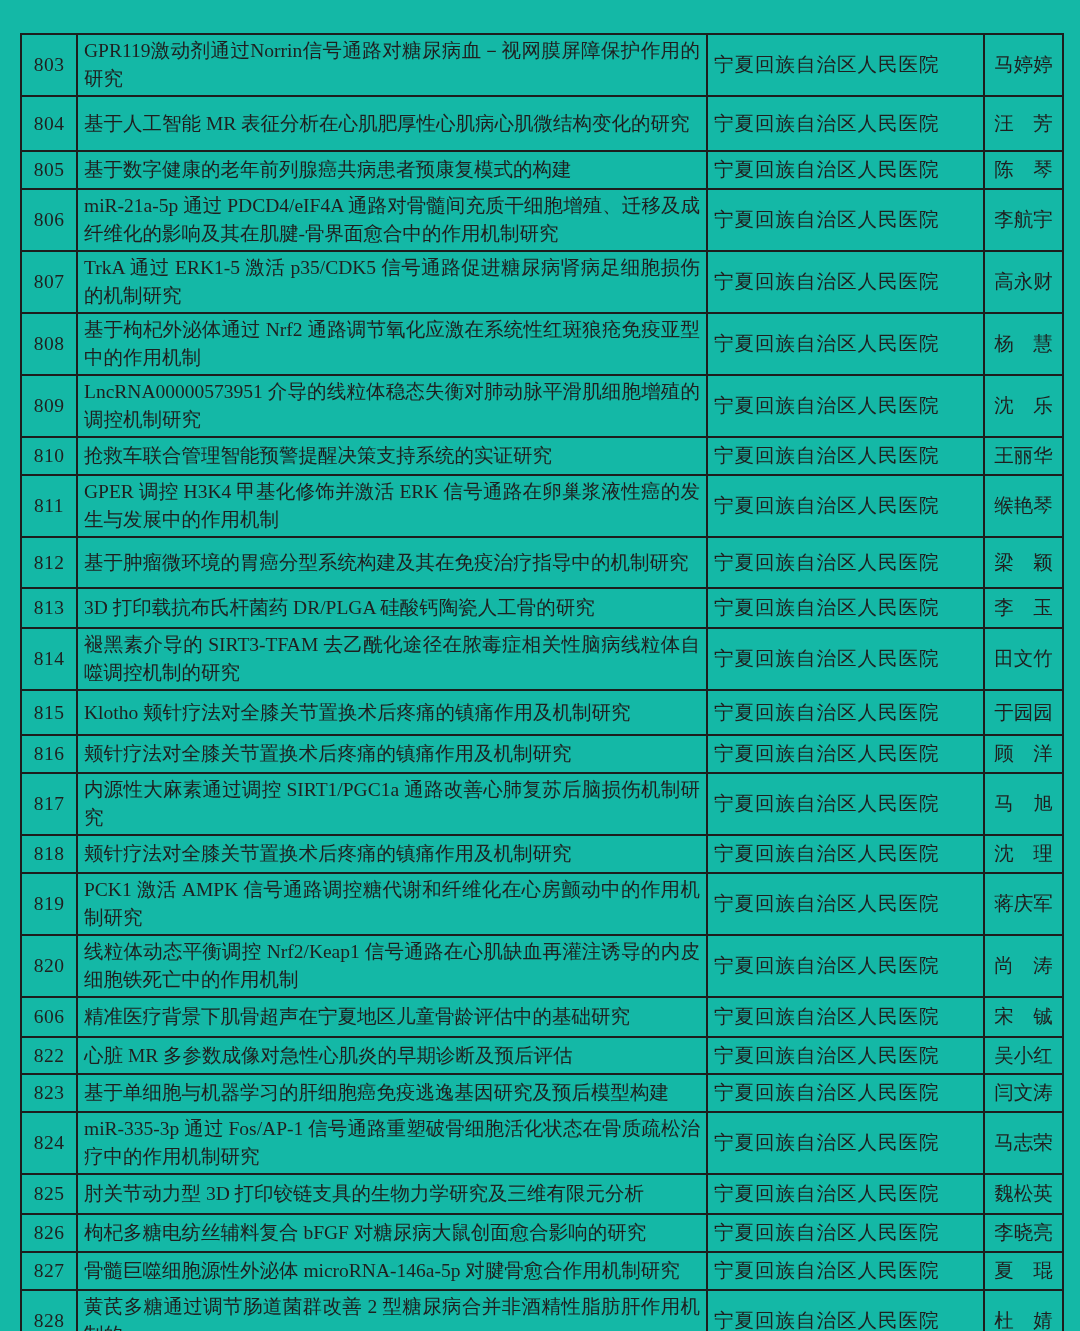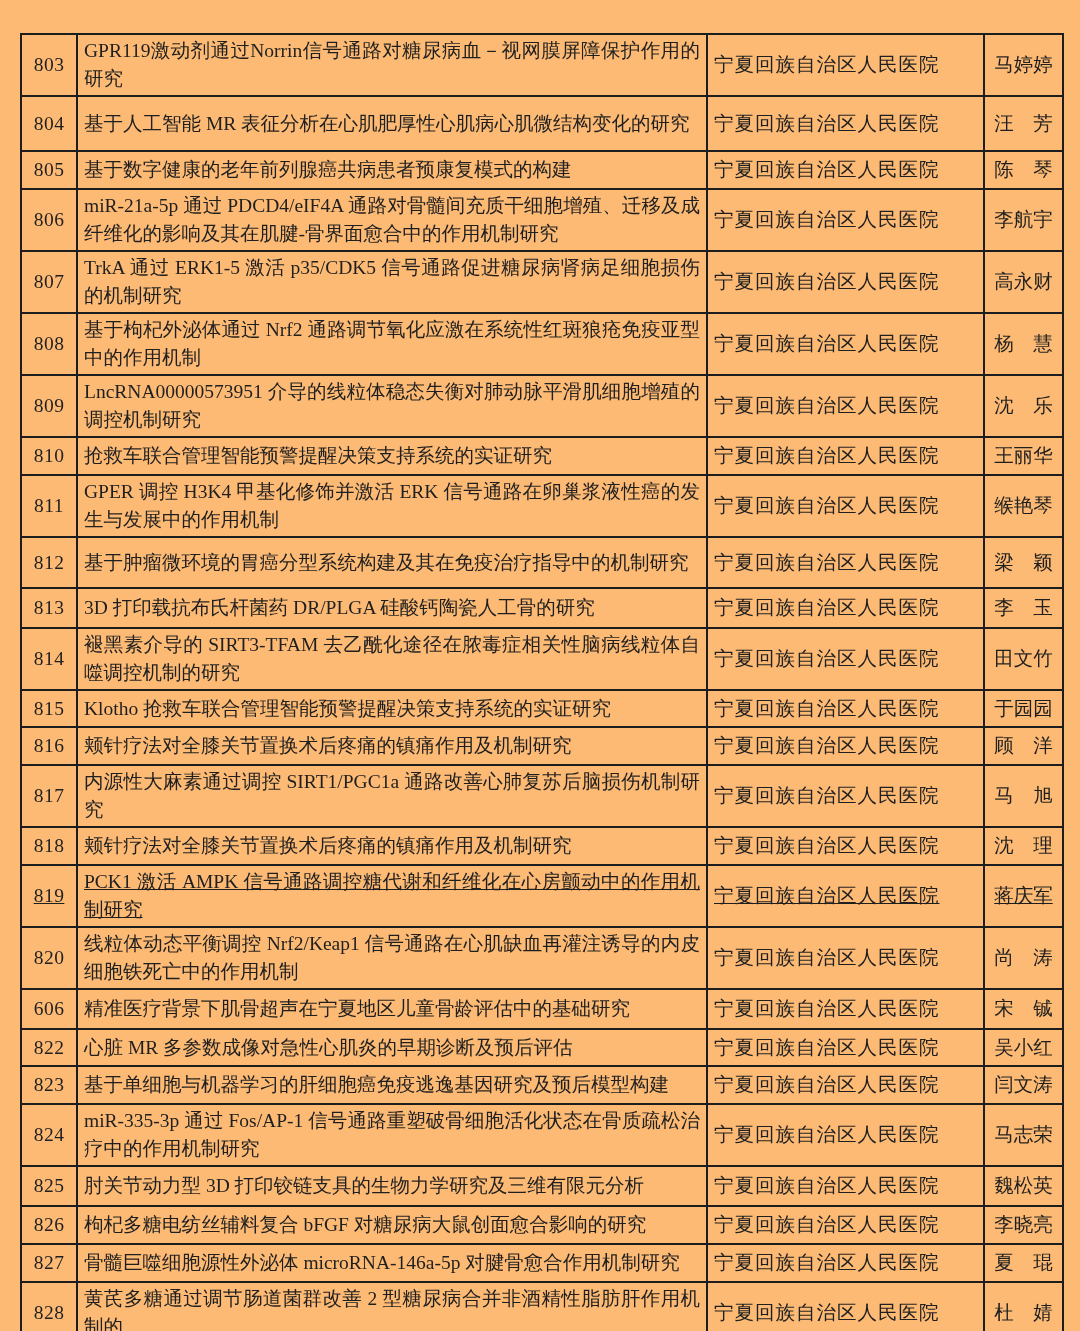--- a/index.html
+++ b/index.html
@@ -2,21 +2,21 @@
 <html><head>
 <meta charset="utf-8">
 <style>
   html,body{margin:0;padding:0}
   body{
     width:1080px;height:1331px;overflow:hidden;
     background:#fdfdfd;
     font-family:"Liberation Serif","DejaVu Serif",serif;
     color:#1f1f1f;
   }
-  .page{position:absolute;left:0;top:0;width:1080px;height:1331px;background:#fdba74}
+  .page{position:absolute;left:0;top:0;width:1080px;height:1331px;background:#14b8a6}
   table.grid{
     position:absolute;left:20px;top:33px;width:1042px;
     border-collapse:collapse;table-layout:fixed;
   }
   .grid td{
     border:2px solid #1d1d1d;
     font-size:19.5px;line-height:28px;
     vertical-align:middle;overflow:hidden;
     padding:2px 6px;
   }
@@ -102,23 +102,23 @@
     <td class="c-title">3D 打印载抗布氏杆菌药 DR/PLGA 硅酸钙陶瓷人工骨的研究</td>
     <td class="c-inst">宁夏回族自治区人民医院</td>
     <td class="c-name">李　玉</td>
   </tr>
         <tr style="height: 57px; margin-top: 36px;">
     <td class="c-num">814</td>
     <td class="c-title">褪黑素介导的 SIRT3-TFAM 去乙酰化途径在脓毒症相关性脑病线粒体自噬调控机制的研究</td>
     <td class="c-inst">宁夏回族自治区人民医院</td>
     <td class="c-name">田文竹</td>
   </tr>
-        <tr style="height: 37px; padding-left: 24px;">
+        <tr style="height: 45px; padding-left: 24px;">
     <td class="c-num">815</td>
-    <td class="c-title">Klotho 抢救车联合管理智能预警提醒决策支持系统的实证研究</td>
+    <td class="c-title">Klotho 颊针疗法对全膝关节置换术后疼痛的镇痛作用及机制研究</td>
     <td class="c-inst">宁夏回族自治区人民医院</td>
     <td class="c-name">于园园</td>
   </tr>
         <tr style="height: 38px; margin-left: 20px;">
     <td class="c-num">816</td>
     <td class="c-title">颊针疗法对全膝关节置换术后疼痛的镇痛作用及机制研究</td>
     <td class="c-inst">宁夏回族自治区人民医院</td>
     <td class="c-name">顾　洋</td>
   </tr>
         <tr style="height: 57px;">
@@ -126,21 +126,21 @@
     <td class="c-title">内源性大麻素通过调控 SIRT1/PGC1a 通路改善心肺复苏后脑损伤机制研究</td>
     <td class="c-inst">宁夏回族自治区人民医院</td>
     <td class="c-name">马　旭</td>
   </tr>
         <tr style="height: 38px;">
     <td class="c-num">818</td>
     <td class="c-title">颊针疗法对全膝关节置换术后疼痛的镇痛作用及机制研究</td>
     <td class="c-inst">宁夏回族自治区人民医院</td>
     <td class="c-name">沈　理</td>
   </tr>
-        <tr style="height: 62px; text-decoration: underline;">
+        <tr style="height: 62px;">
     <td class="c-num">819</td>
     <td class="c-title">PCK1 激活 AMPK 信号通路调控糖代谢和纤维化在心房颤动中的作用机制研究</td>
     <td class="c-inst">宁夏回族自治区人民医院</td>
     <td class="c-name">蒋庆军</td>
   </tr>
         <tr style="height: 55px;">
     <td class="c-num">820</td>
     <td class="c-title">线粒体动态平衡调控 Nrf2/Keap1 信号通路在心肌缺血再灌注诱导的内皮细胞铁死亡中的作用机制</td>
     <td class="c-inst">宁夏回族自治区人民医院</td>
     <td class="c-name">尚　涛</td>

